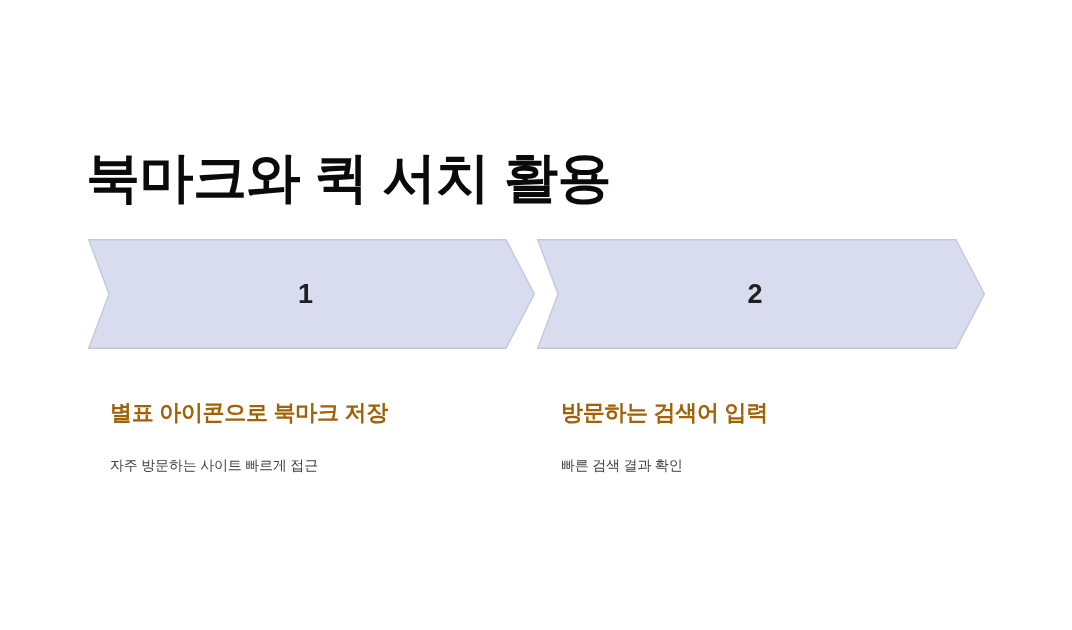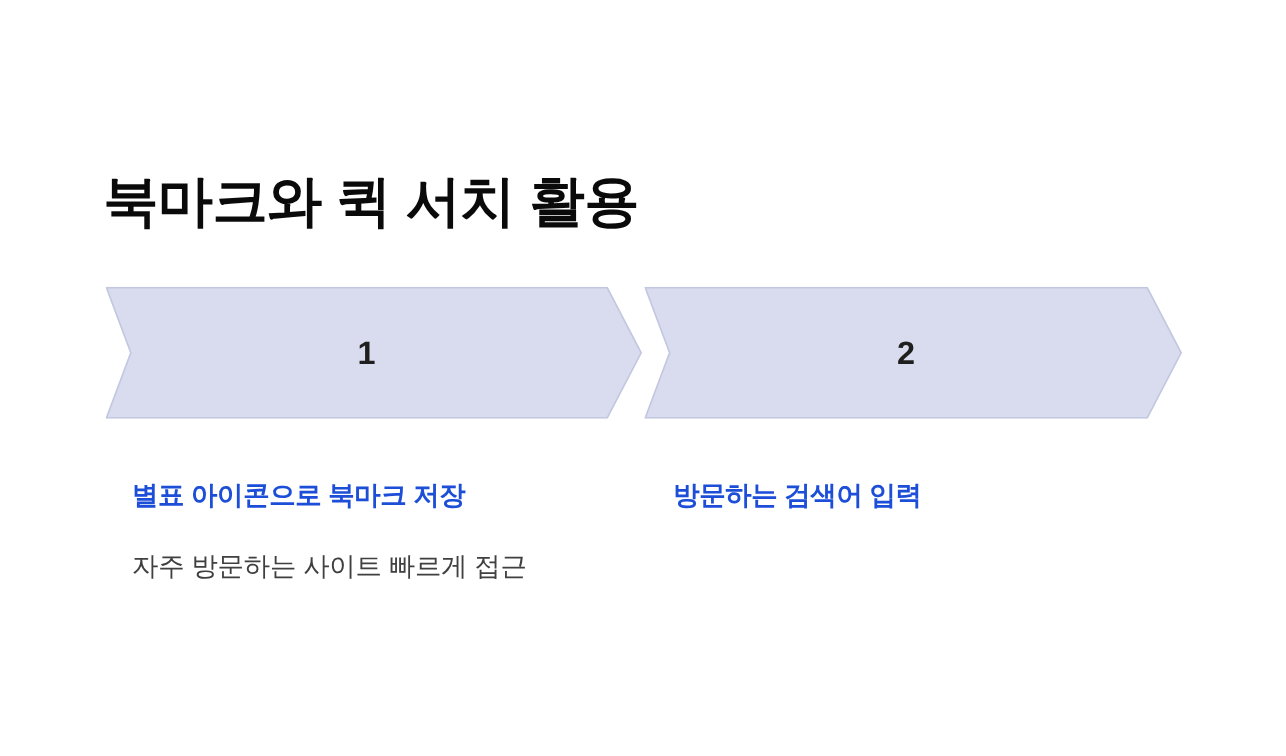--- a/index.html
+++ b/index.html
@@ -20,21 +20,21 @@
     position: absolute;
     inset: 0;
     background: #ffffff;
   }
 
   
   #slide-title {
     position: absolute;
     left: 86px;
     top: 110px;
-    font-size: 46px;
+    font-size: 54px;
     font-weight: 700;
     letter-spacing: -0.5px;
     color: #0a0a0a;
     line-height: 1.15;
     white-space: nowrap;
   }
 
   
   #chevron-row {
     position: absolute;
@@ -71,27 +71,27 @@
     pointer-events: none;
   }
 
   
   .step-caption {
     position: absolute;
   }
   .step-heading {
     font-size: 22px;
     font-weight: 700;
-    color: #1d4ed8;
+    color: #a16207;
     letter-spacing: -0.3px;
     white-space: nowrap;
   }
   .step-desc {
     margin-top: 29px;
-    font-size: 22px;
+    font-size: 14px;
     font-weight: 400;
     color: #404040;
     letter-spacing: -0.2px;
     white-space: nowrap;
   }
 </style>
 </head>
 <body>
 
 <div id="slide">
@@ -116,15 +116,16 @@
 
   </div>
 
   <div class="step-caption" style="left:110px; top:398px;">
     <div class="step-heading">별표 아이콘으로 북마크 저장</div>
     <div class="step-desc">자주 방문하는 사이트 빠르게 접근</div>
   </div>
 
   <div class="step-caption" style="left:561px; top:398px;">
     <div class="step-heading">방문하는 검색어 입력</div>
+    <div class="step-desc">빠른 검색 결과 확인</div>
   </div>
 
 </div>
 
 </body></html>

